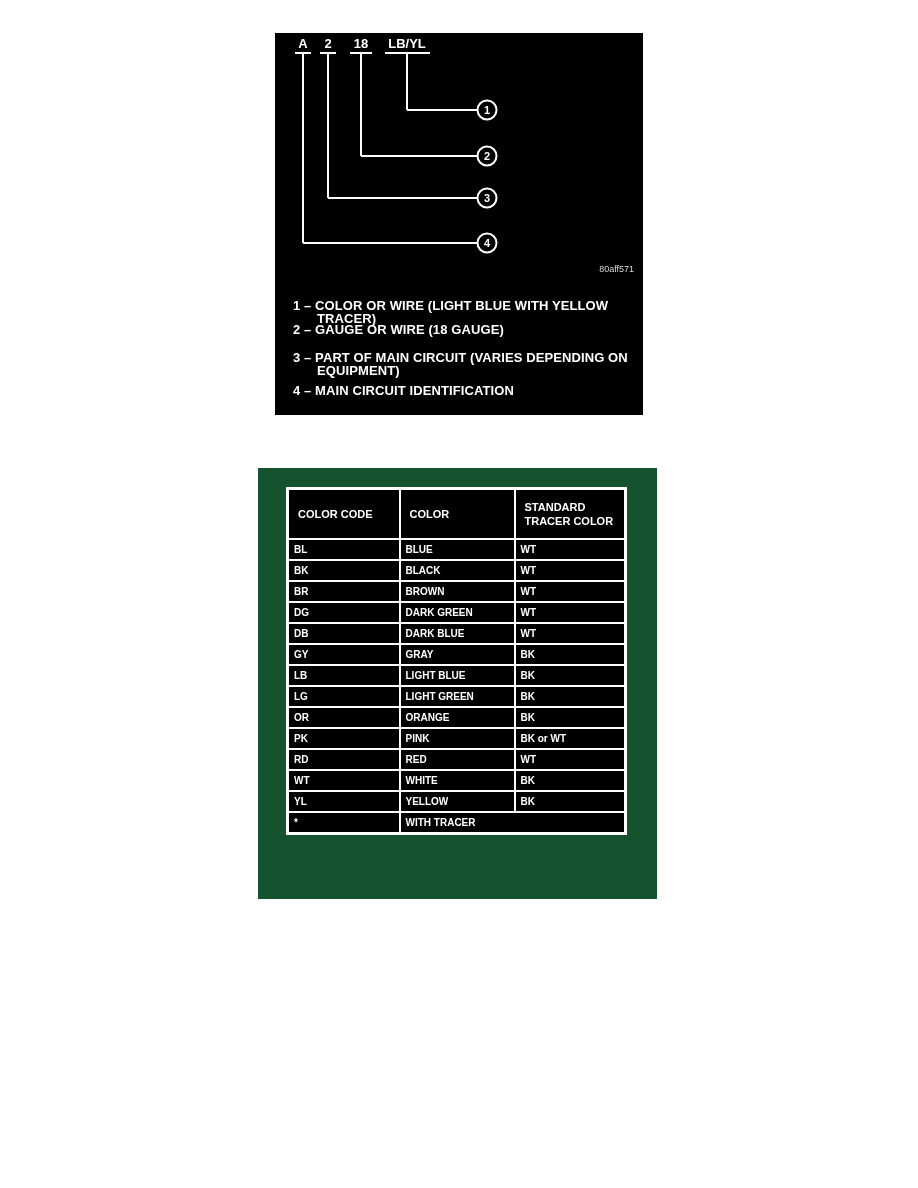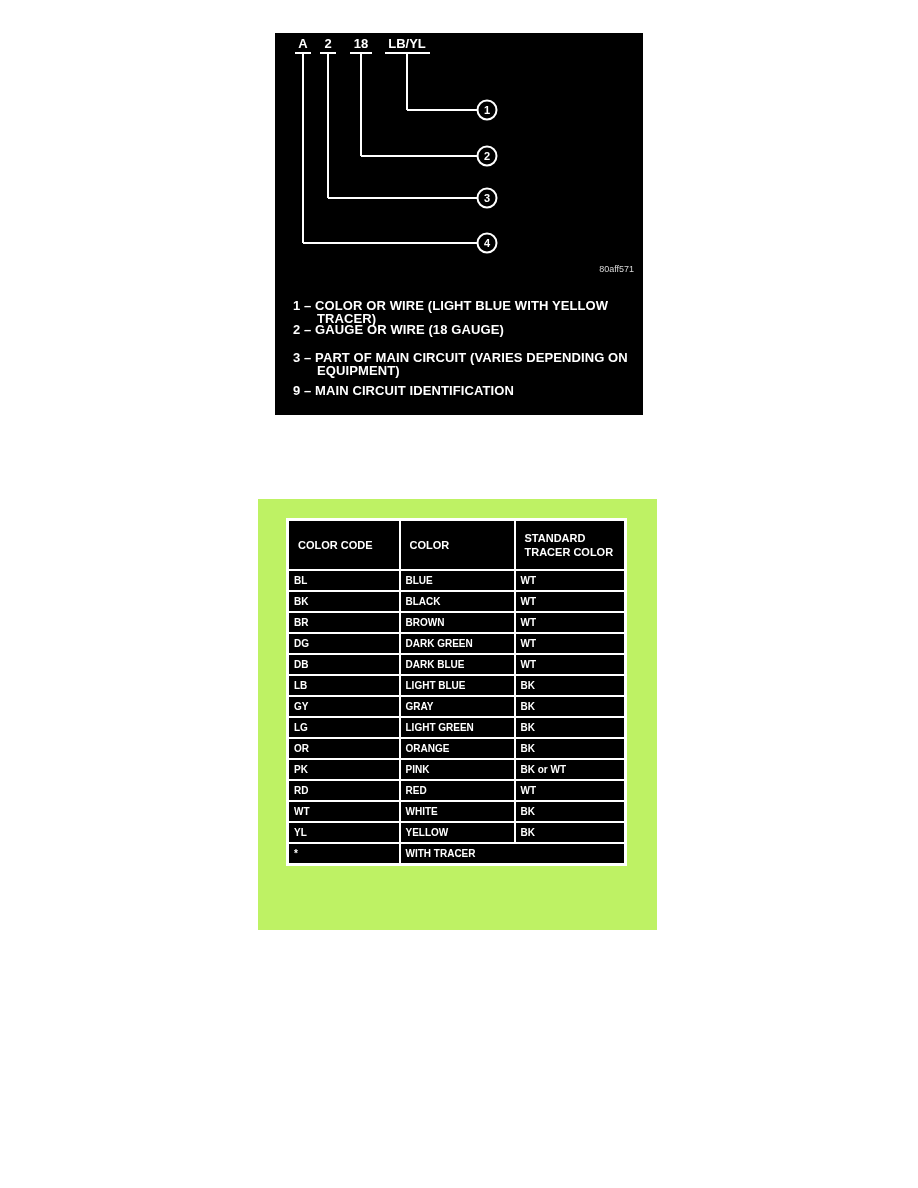--- a/index.html
+++ b/index.html
@@ -38,22 +38,21 @@
   }
   .legend-item.li-1 { top: 267px; }
   .legend-item.li-2 { top: 291px; }
   .legend-item.li-3 { top: 319px; }
   .legend-item.li-4 { top: 352px; }
 
   
   .fig2 {
     position: absolute; left: 258px; top: 468px;
     width: 399px; height: 431px;
-    background: #bef264;
-    margin-top: 31px;
+    background: #14532d;
   }
   table.ctable {
     position: absolute; left: 28px; top: 19px;
     width: 338px;
     border-collapse: collapse;
     table-layout: fixed;
     border: 3px solid #ffffff;
     background: #000000;
   }
   table.ctable th, table.ctable td {
@@ -116,21 +115,21 @@
     <text class="callout-num" x="212" y="214" text-anchor="middle">4</text>
 
     <text class="fig-caption" x="359" y="239" text-anchor="end">80aff571</text>
   </svg>
 
   
   <div class="legend">
     <div class="legend-item li-1">1 – COLOR OR WIRE (LIGHT BLUE WITH YELLOW TRACER)</div>
     <div class="legend-item li-2">2 – GAUGE OR WIRE (18 GAUGE)</div>
     <div class="legend-item li-3">3 – PART OF MAIN CIRCUIT (VARIES DEPENDING ON EQUIPMENT)</div>
-    <div class="legend-item li-4">9 – MAIN CIRCUIT IDENTIFICATION</div>
+    <div class="legend-item li-4">4 – MAIN CIRCUIT IDENTIFICATION</div>
   </div>
 </div>
 
 <div class="fig2">
   <table class="ctable">
     <colgroup>
       <col style="width:112px">
         <col style="width:115px">
         <col style="width:111px">
     </colgroup>
@@ -161,27 +160,27 @@
         <td>DG</td>
         <td>DARK GREEN</td>
         <td>WT</td>
       </tr>
       <tr>
         <td>DB</td>
         <td>DARK BLUE</td>
         <td>WT</td>
       </tr>
       <tr>
+        <td>GY</td>
+        <td>GRAY</td>
+        <td>BK</td>
+      </tr>
+      <tr>
         <td>LB</td>
         <td>LIGHT BLUE</td>
-        <td>BK</td>
-      </tr>
-      <tr>
-        <td>GY</td>
-        <td>GRAY</td>
         <td>BK</td>
       </tr>
       <tr>
         <td>LG</td>
         <td>LIGHT GREEN</td>
         <td>BK</td>
       </tr>
       <tr>
         <td>OR</td>
         <td>ORANGE</td>

